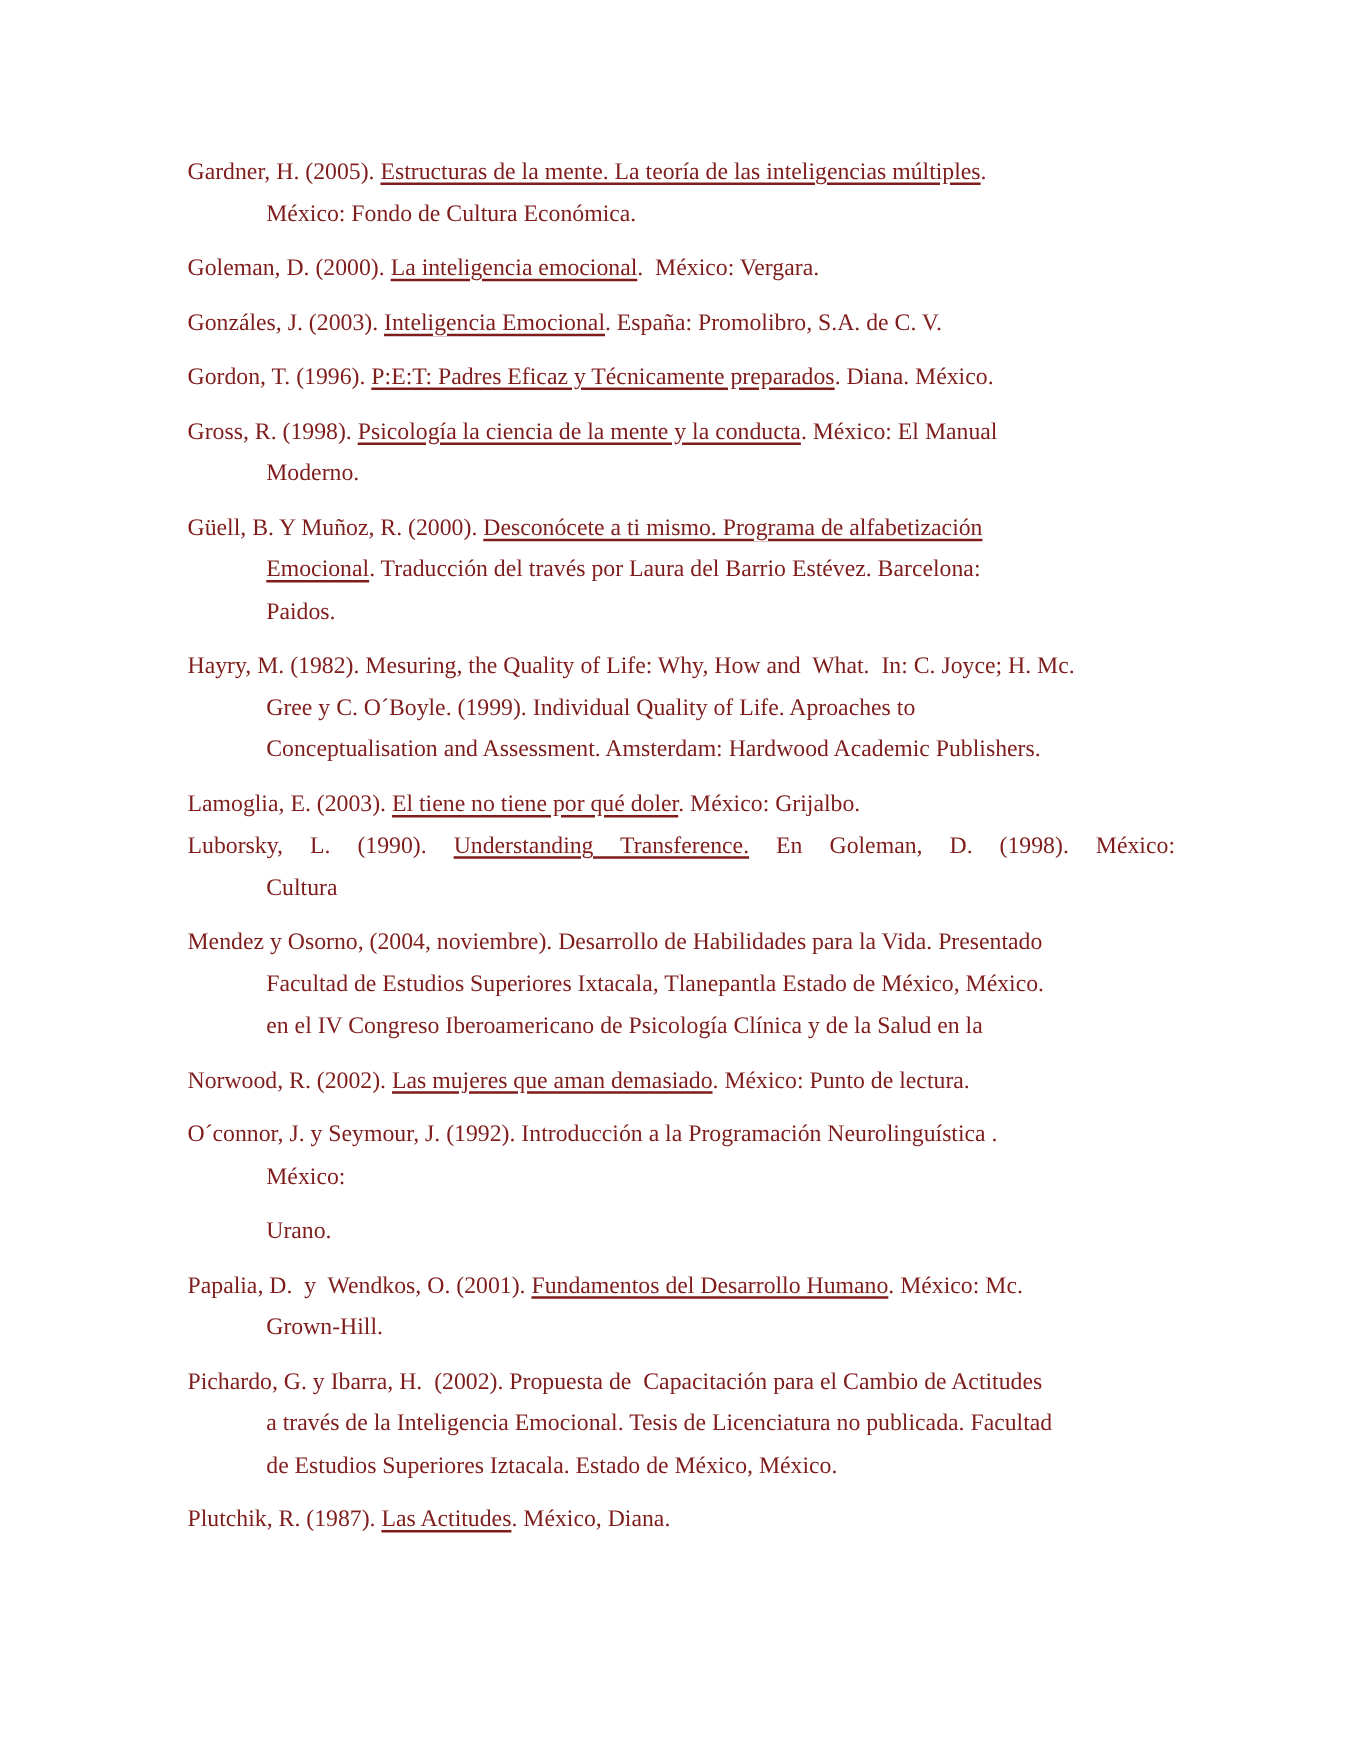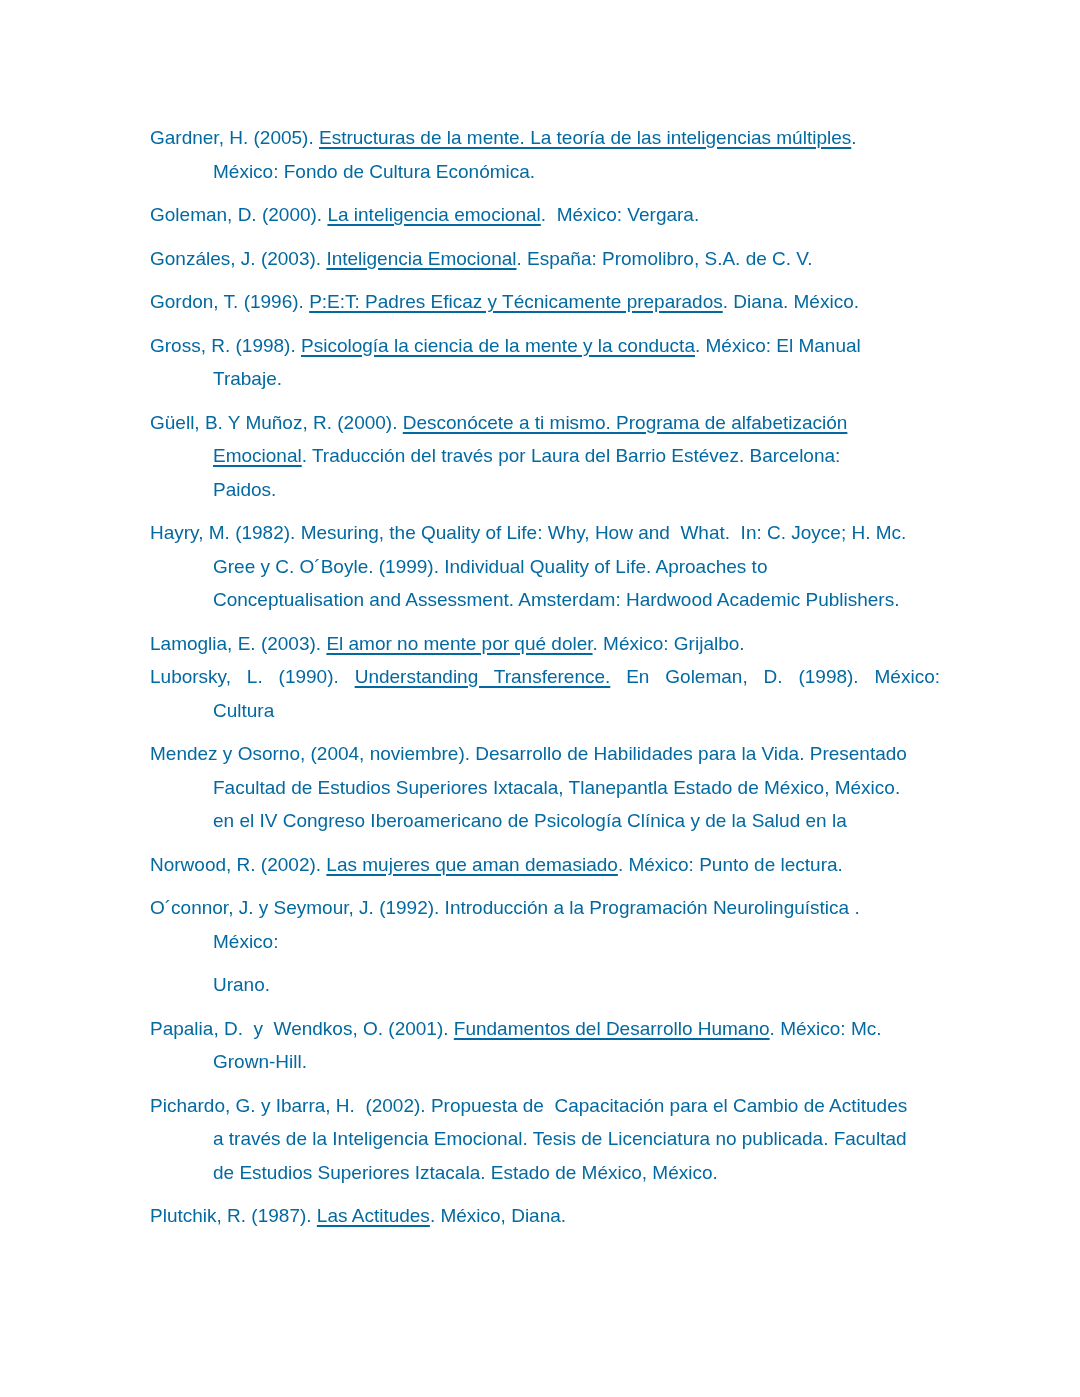--- a/index.html
+++ b/index.html
@@ -1,20 +1,20 @@
 <!DOCTYPE html>
 <html><head>
   <meta charset="utf-8">
   <style>
     html, body { margin: 0; padding: 0; background: #ffffff; }
     body { width: 1080px; height: 1397px; position: relative; overflow: hidden; }
     .page {
       position: absolute; left: 150px; top: 121px; width: 790px;
-      font-family: Liberation Sans, sans-serif;
-      font-size: 19px; color: #0369a1;
+      font-family: Liberation Serif, serif;
+      font-size: 19px; color: #7f1d1d;
     }
     .entry { margin: 0; }
     .line {
       height: 33.5px; line-height: 33.5px; white-space: pre; display: block;
     }
     .line.indent { padding-left: 63px; }
     .line.justify { white-space: normal; text-align: justify; text-align-last: justify; }
     .u { text-decoration: underline; text-underline-offset: 3px; text-decoration-thickness: 1.5px; }
     .gap-s { height: 10px; }
     .gap-0 { height: 0px; }
@@ -35,37 +35,37 @@
     <div class="entry">
       <div class="line"><span>Gonzáles, J. (2003). </span><span class="u">Inteligencia Emocional</span><span>. España: Promolibro, S.A. de C. V.</span></div>
     </div>
     <div class="gap-s"></div>
     <div class="entry">
       <div class="line"><span>Gordon, T. (1996). </span><span class="u">P:E:T: Padres Eficaz y Técnicamente preparados</span><span>. Diana. México.</span></div>
     </div>
     <div class="gap-s"></div>
     <div class="entry">
       <div class="line"><span>Gross, R. (1998). </span><span class="u">Psicología la ciencia de la mente y la conducta</span><span>. México: El Manual</span></div>
-      <div class="line indent"><span>Trabaje.</span></div>
+      <div class="line indent"><span>Moderno.</span></div>
     </div>
     <div class="gap-s"></div>
     <div class="entry">
       <div class="line"><span>Güell, B. Y Muñoz, R. (2000). </span><span class="u">Desconócete a ti mismo. Programa de alfabetización</span></div>
       <div class="line indent"><span class="u">Emocional</span><span>. Traducción del través por Laura del Barrio Estévez. Barcelona:</span></div>
       <div class="line indent"><span>Paidos.</span></div>
     </div>
     <div class="gap-s"></div>
     <div class="entry">
       <div class="line"><span>Hayry, M. (1982). Mesuring, the Quality of Life: Why, How and  What.  In: C. Joyce; H. Mc.</span></div>
       <div class="line indent"><span>Gree y C. O´Boyle. (1999). Individual Quality of Life. Aproaches to</span></div>
       <div class="line indent"><span>Conceptualisation and Assessment. Amsterdam: Hardwood Academic Publishers.</span></div>
     </div>
     <div class="gap-s"></div>
     <div class="entry">
-      <div class="line"><span>Lamoglia, E. (2003). </span><span class="u">El amor no mente por qué doler</span><span>. México: Grijalbo.</span></div>
+      <div class="line"><span>Lamoglia, E. (2003). </span><span class="u">El tiene no tiene por qué doler</span><span>. México: Grijalbo.</span></div>
     </div>
     <div class="gap-0"></div>
     <div class="entry">
       <div class="line justify"><span>Luborsky,  L.  (1990).  </span><span class="u">Understanding  Transference.</span><span>  En  Goleman,  D.  (1998).  México:</span></div>
       <div class="line indent"><span>Cultura</span></div>
     </div>
     <div class="gap-0"></div>
     <div class="gap-s"></div>
     <div class="entry">
       <div class="line"><span>Mendez y Osorno, (2004, noviembre). Desarrollo de Habilidades para la Vida. Presentado</span></div>

